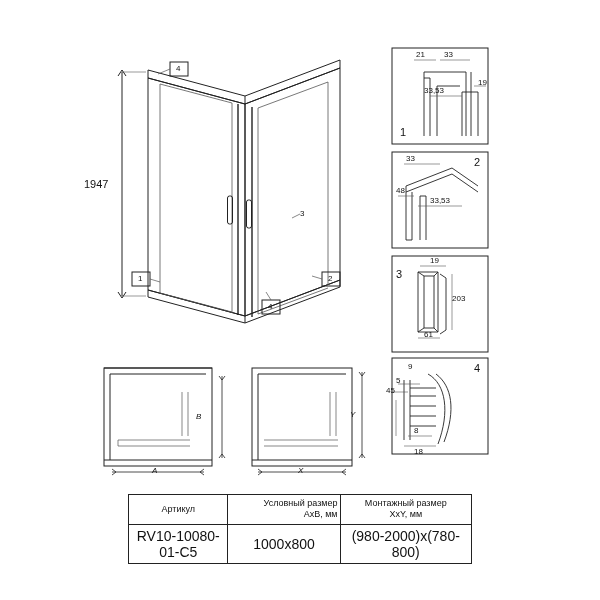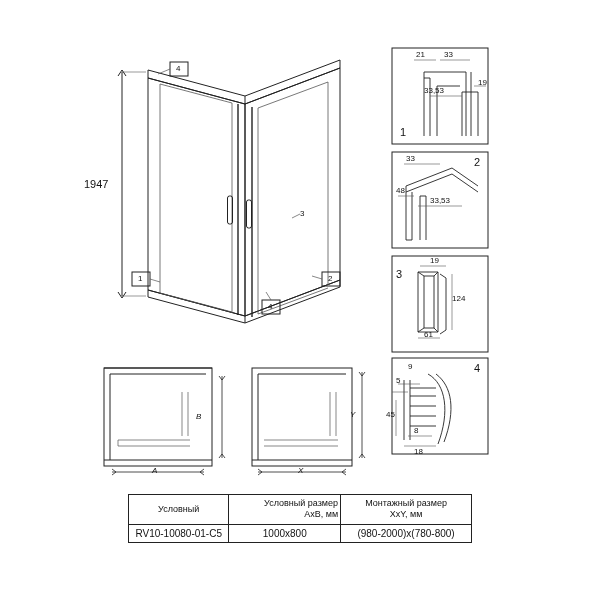--- a/index.html
+++ b/index.html
@@ -3,21 +3,21 @@
 <meta charset="utf-8">
 <style>
   html,body{margin:0;padding:0;background:#ffffff;}
   body{width:600px;height:600px;font-family:"Liberation Sans",sans-serif;color:#1a1a1a;}
   #sheet{position:relative;width:600px;height:600px;overflow:hidden;}
   .lbl{position:absolute;font-size:8px;color:#111;white-space:nowrap;}
   .lbl.big{font-size:11px;}
   .lbl.it{font-style:italic;}
   svg{position:absolute;left:0;top:0;}
   table.spec{position:absolute;border-collapse:collapse;}
-  table.spec td,table.spec th{border:1px solid #222;font-weight:normal;font-size:10px;text-align:center;padding:3px 2px;color:#111;}
+  table.spec td,table.spec th{border:1px solid #222;font-weight:normal;font-size:14px;text-align:center;padding:3px 2px;color:#111;}
   table.spec th{font-size:9px;line-height:1.25;}
 </style>
 </head>
 <body>
 
 <div id="sheet">
 
   <svg width="600" height="600">
     <g fill="none" stroke="#222" stroke-width="1">
 
@@ -203,40 +203,40 @@
   <div class="lbl" style="left:424px;top:86px;">33,53</div>
   <div class="lbl" style="left:478px;top:78px;">19</div>
 
   <div class="lbl big" style="left:474px;top:156px;">2</div>
   <div class="lbl" style="left:406px;top:154px;">33</div>
   <div class="lbl" style="left:396px;top:186px;">48</div>
   <div class="lbl" style="left:430px;top:196px;">33,53</div>
 
   <div class="lbl big" style="left:396px;top:268px;">3</div>
   <div class="lbl" style="left:430px;top:256px;">19</div>
-  <div class="lbl" style="left:452px;top:294px;">124</div>
+  <div class="lbl" style="left:452px;top:294px;">203</div>
   <div class="lbl" style="left:424px;top:330px;">61</div>
 
   <div class="lbl big" style="left:474px;top:362px;">4</div>
   <div class="lbl" style="left:408px;top:362px;">9</div>
   <div class="lbl" style="left:396px;top:376px;">5</div>
-  <div class="lbl" style="left:386px;top:410px;">45</div>
+  <div class="lbl" style="left:386px;top:386px;">45</div>
   <div class="lbl" style="left:414px;top:426px;">8</div>
   <div class="lbl" style="left:414px;top:420px;margin-top:27px;">18</div>
 
   <div class="lbl it" style="left:152px;top:466px;">A</div>
   <div class="lbl it" style="left:196px;top:412px;">B</div>
   <div class="lbl it" style="left:298px;top:466px;">X</div>
   <div class="lbl it" style="left:350px;top:410px;">Y</div>
 
   <table class="spec" style="left:128px;top:494px;width:344px;">
     <tbody>
         <tr>
       <th style="width:100px;">
-        <div>Условный</div>
+        <div>Артикул</div>
       </th>
       <th style="width:112px;text-align:right;">
         <div>Условный размер</div>
         <div>АхВ, мм</div>
       </th>
       <th style="width:132px;">
         <div>Монтажный размер</div>
         <div>ХхY, мм</div>
       </th>
     </tr>

